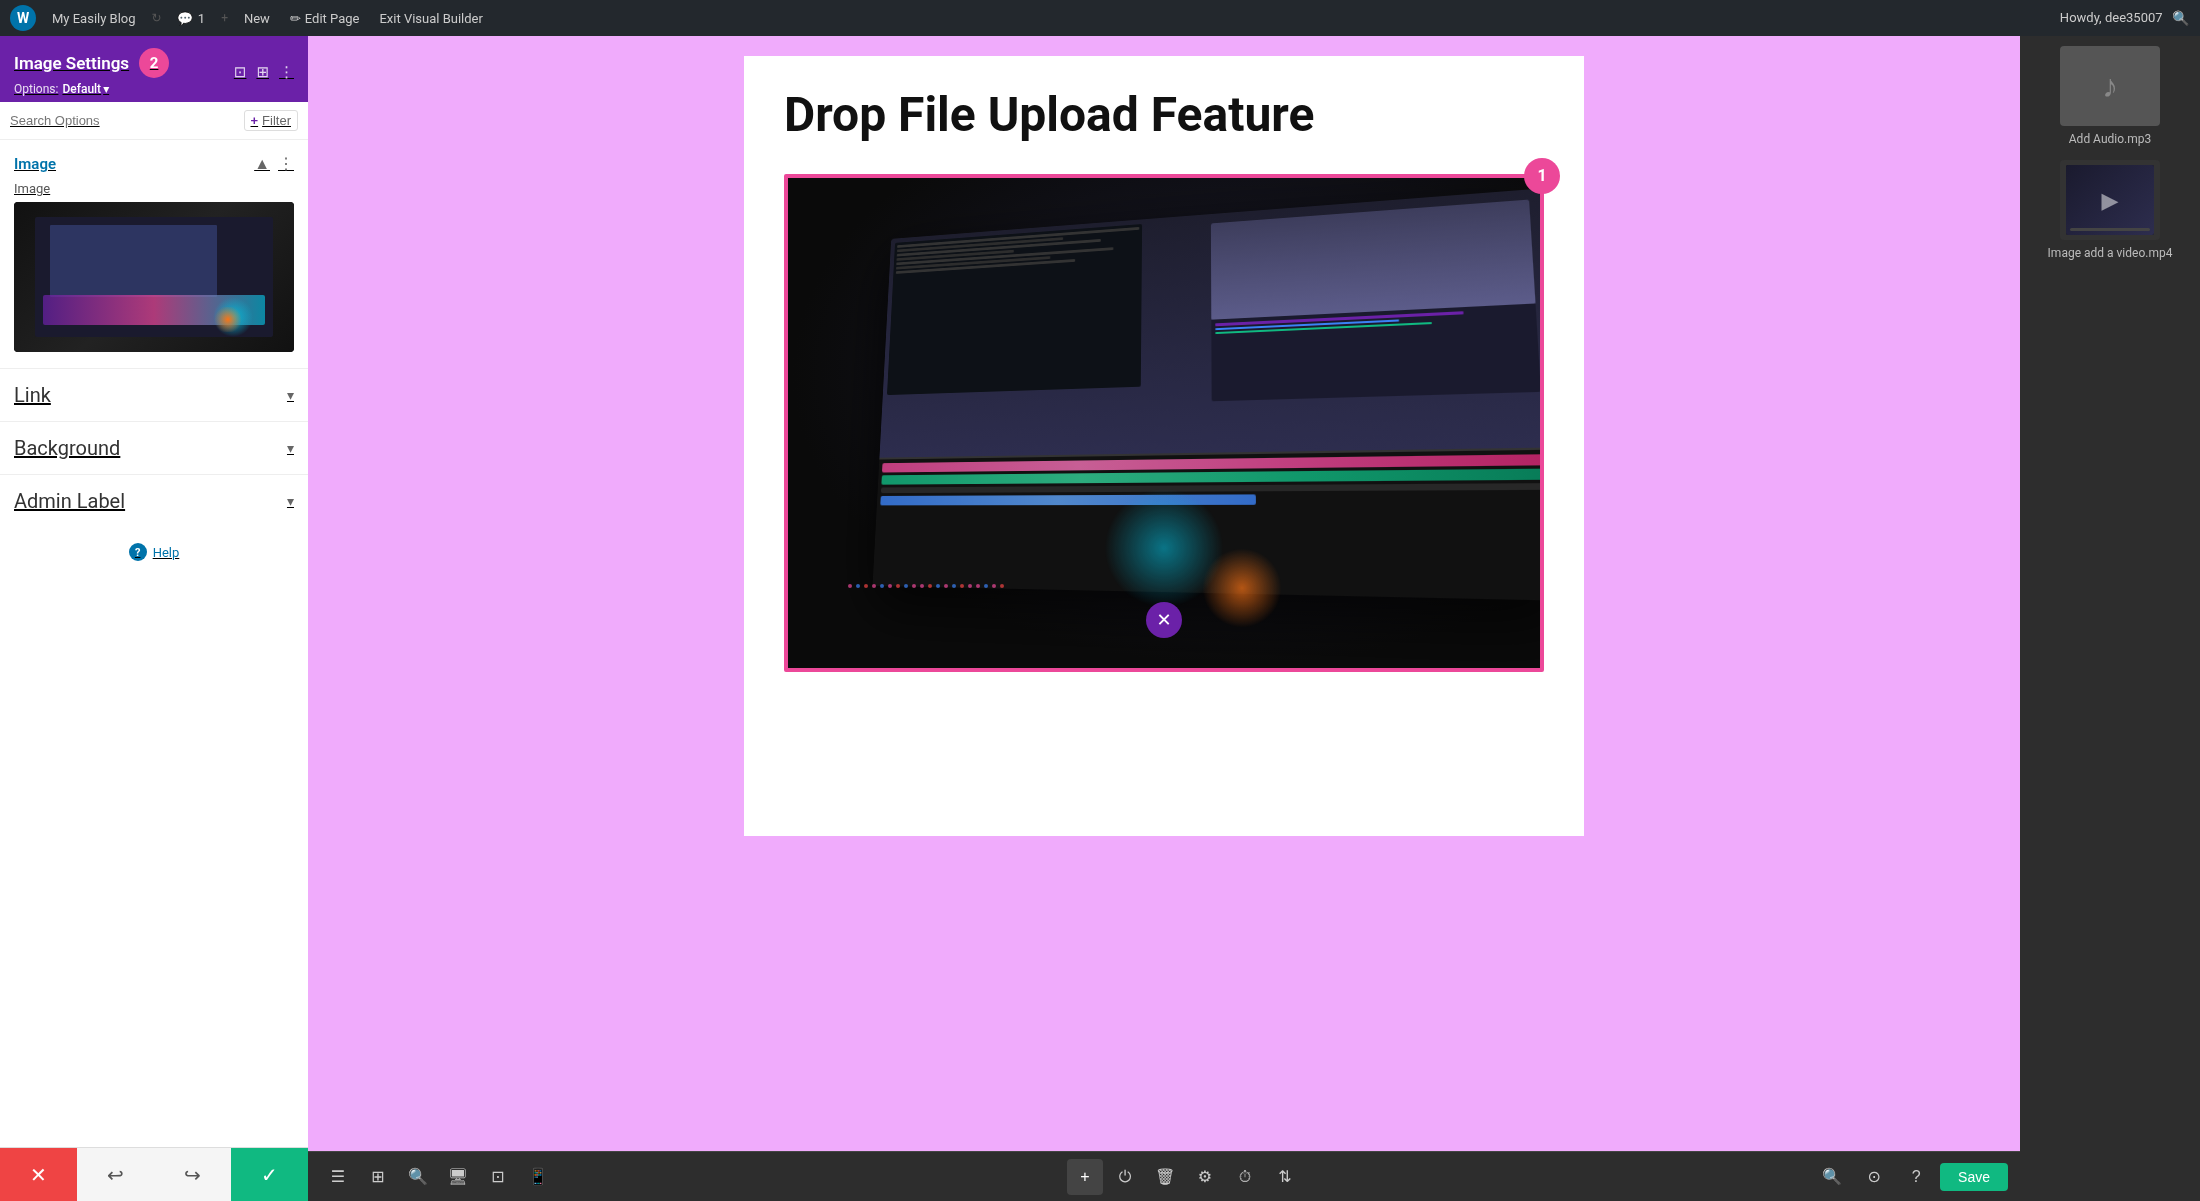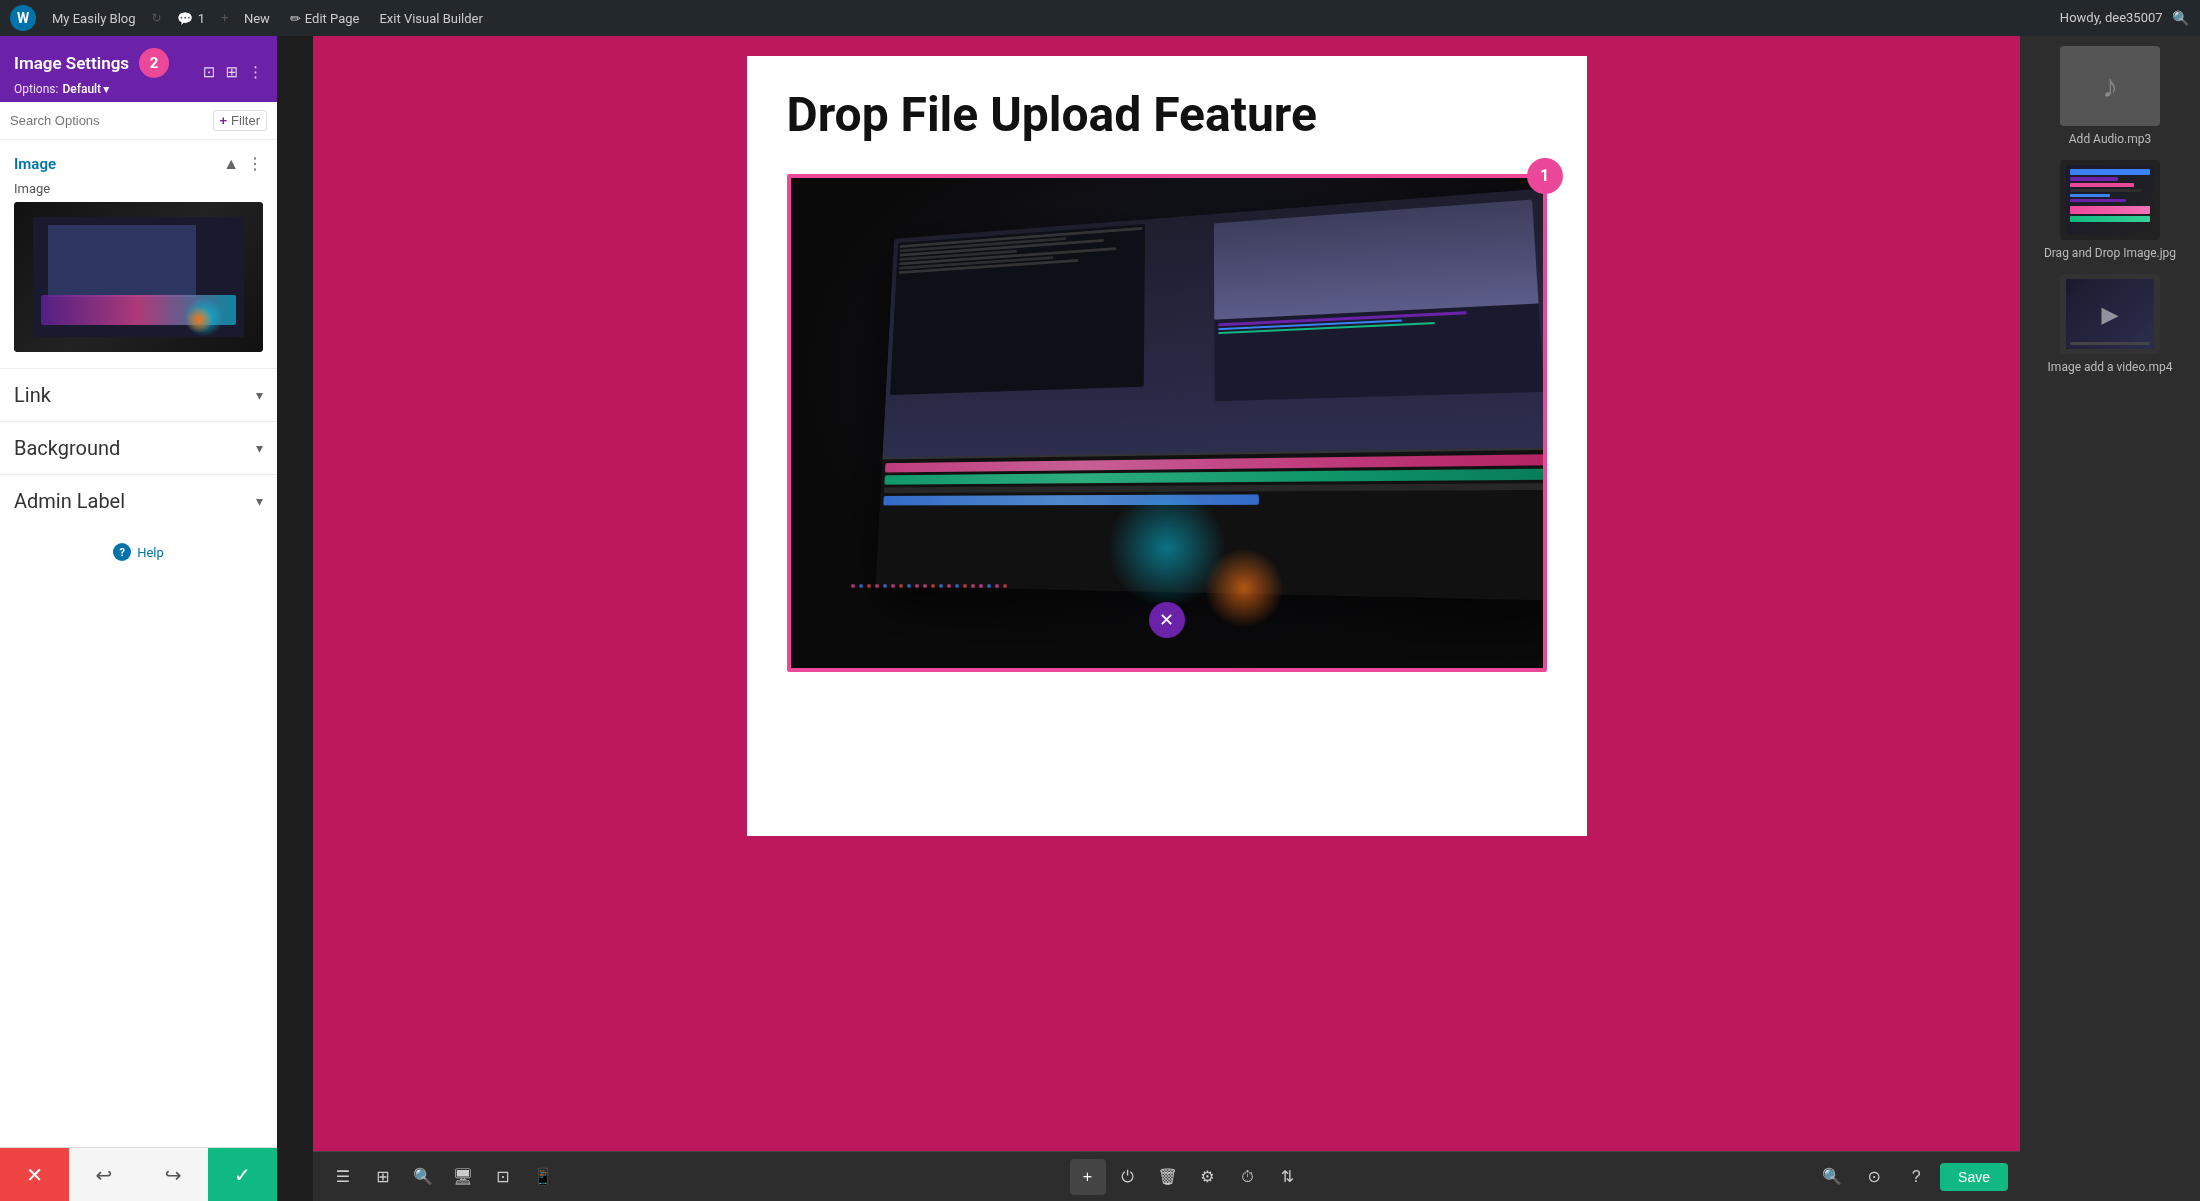--- a/index.html
+++ b/index.html
@@ -42,26 +42,27 @@
 
     
     .main-layout {
       display: flex;
       flex: 1;
       overflow: hidden;
     }
 
     
     .sidebar {
-      width: 277px;
+      width: 308px;
       background: #fff;
       display: flex;
       flex-direction: column;
       flex-shrink: 0;
       position: relative;
+      text-decoration: underline;
     }
 
     .sidebar-header {
       background: #6b21a8;
       padding: 12px 14px 6px;
       color: white;
       display: flex;
       align-items: center;
       justify-content: space-between;
     }
@@ -271,23 +272,22 @@
     .bottom-btn-x { background: #ef4444; color: white; }
     .bottom-btn-undo { background: #f5f5f5; color: #555; }
     .bottom-btn-redo { background: #f5f5f5; color: #555; }
     .bottom-btn-check { background: #10b981; color: white; }
 
     
     .canvas-area {
       flex: 1;
       display: flex;
       flex-direction: column;
-      background: #be185d;
-      overflow: hidden;
-      margin-left: 36px;
+      background: #f0abfc;
+      overflow: hidden;
     }
 
     .canvas-content {
       flex: 1;
       overflow: auto;
       padding: 20px 30px;
       position: relative;
     }
 
     .page-content {
@@ -735,35 +735,20 @@
 
   <div class="right-panel">
 
     <div class="media-item">
       <div class="media-thumb media-thumb-audio">
         <span class="audio-icon-large">♪</span>
       </div>
       <span class="media-label">Add Audio.mp3</span>
     </div>
 
-    <div class="media-item">
-      <div class="media-thumb media-thumb-screen">
-        <div class="screen-thumb-inner">
-          <div class="st-row"></div>
-          <div class="st-row2"></div>
-          <div class="st-row3"></div>
-          <div style="height:3px;background:#2d2d2d;border-radius:1px;width:90%;"></div>
-          <div style="height:3px;background:#3b82f6;border-radius:1px;width:50%;"></div>
-          <div style="height:3px;background:#6b21a8;border-radius:1px;width:70%;"></div>
-          <div style="height:8px;background:linear-gradient(90deg,#ec4899,#f472b6);border-radius:1px;margin-top:2px;"></div>
-          <div style="height:6px;background:linear-gradient(90deg,#10b981,#34d399);border-radius:1px;"></div>
-        </div>
-      </div>
-      <span class="media-label">Drag and Drop Image.jpg</span>
-    </div>
 
     <div class="media-item">
       <div class="media-thumb media-thumb-video">
         <div class="video-thumb-inner">
           <div style="width:100%;height:100%;background:linear-gradient(135deg,#1a1a2e 0%,#2d2d4e 100%);position:relative;">
             <div style="position:absolute;inset:0;display:flex;align-items:center;justify-content:center;font-size:22px;color:rgba(255,255,255,0.5);">▶</div>
             <div style="position:absolute;bottom:4px;left:4px;right:4px;height:3px;background:#444;border-radius:2px;"></div>
           </div>
         </div>
       </div>

